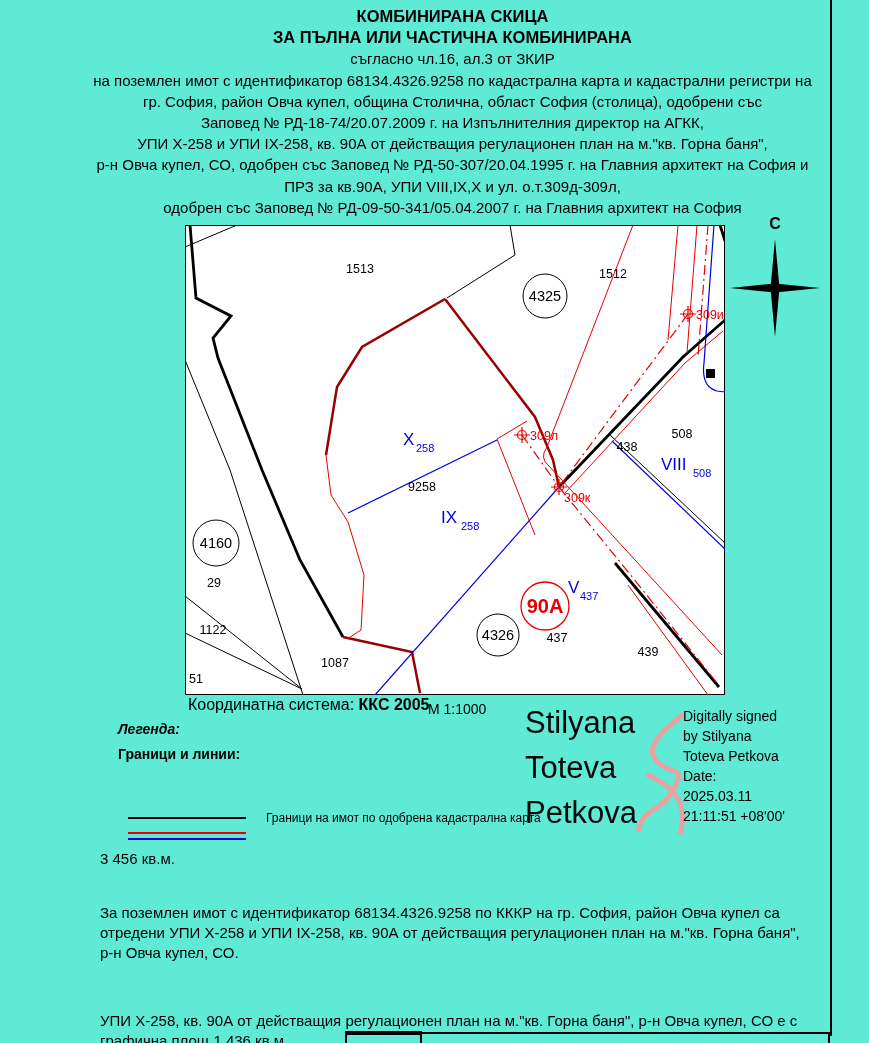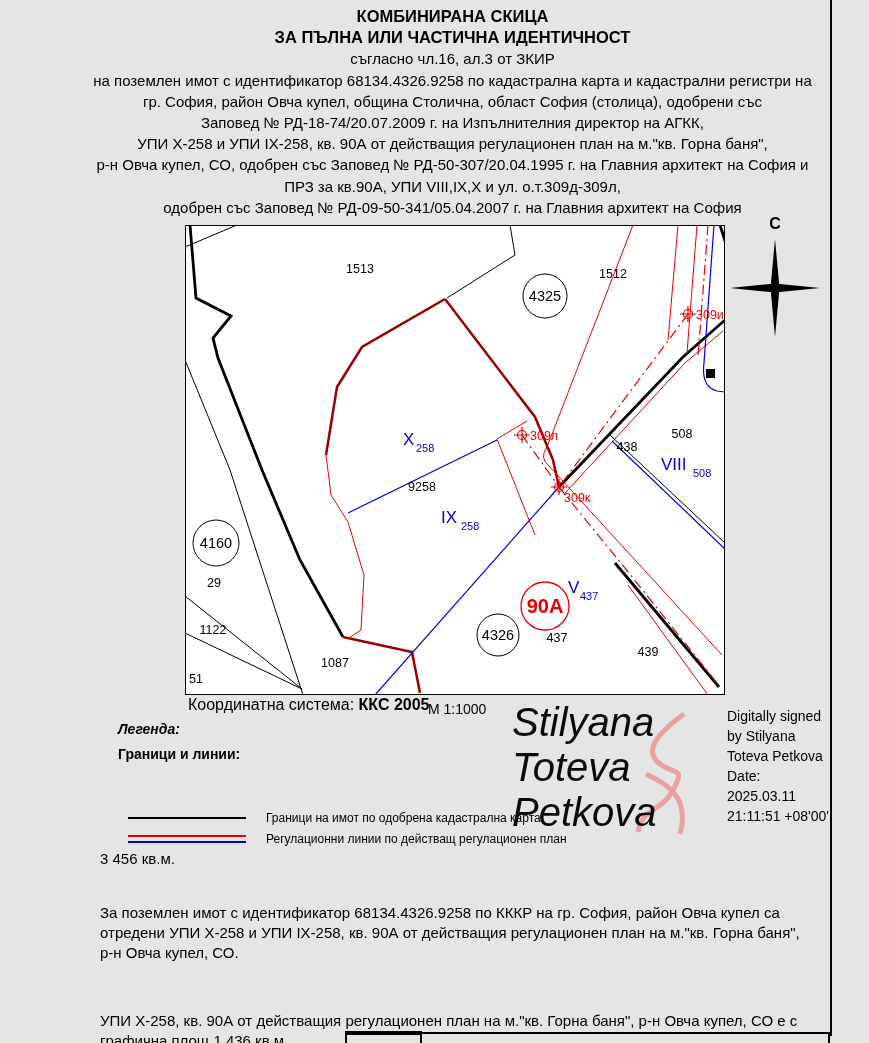--- a/index.html
+++ b/index.html
@@ -1,16 +1,16 @@
 <!DOCTYPE html>
 <html><head>
 <meta charset="utf-8">
 <style>
   html,body{margin:0;padding:0;background:#fff;}
-  .page{position:relative;width:869px;height:1043px;background:#e5e5e5;overflow:hidden;
+  .page{position:relative;width:869px;height:1043px;background:#5eead4;overflow:hidden;
         font-family:"Liberation Sans",sans-serif;color:#000;}
   .abs{position:absolute;}
 
   
   .hdr{left:55px;top:6px;width:795px;text-align:center;font-size:15px;line-height:21.2px;}
   .hdr .t{font-weight:bold;font-size:16.5px;}
 
   
   .vborder{left:830px;top:0;width:2px;height:1036px;background:#000;}
 
@@ -28,44 +28,44 @@
   
   .leg-title{left:118px;top:721px;font-size:14px;font-weight:bold;font-style:italic;}
   .leg-sub{left:118px;top:746px;font-size:14px;font-weight:bold;}
   .leg-row{left:128px;display:flex;align-items:center;font-size:12px;margin-top:39px;}
   .leg-sym{width:118px;margin-right:20px;flex:0 0 auto;}
   .line-black{height:0;border-top:2px solid #000;}
   .line-red{height:0;border-top:2px solid #e60000;}
   .line-blue{height:0;border-top:2px solid #0000cc;margin-top:4px;}
 
   
-  .sig-name{left:512px;top:700px;font-size:40px;line-height:45px;color:#0a0a0a;z-index:2;font-style:italic;}
+  .sig-name{left:525px;top:700px;font-size:31px;line-height:45px;color:#0a0a0a;z-index:2;}
   .sig-ribbon{left:628px;top:710px;z-index:1;}
-  .sig-details{left:683px;top:706px;width:140px;font-size:14px;line-height:20px;z-index:2;margin-left:44px;}
+  .sig-details{left:683px;top:706px;width:140px;font-size:14px;line-height:20px;z-index:2;}
 
   
   .para{left:100px;font-size:15px;line-height:20px;white-space:nowrap;}
 
   
   .tbl-thick{left:345px;top:1031px;width:77px;height:4px;background:#000;}
   .tbl-thin{left:422px;top:1032px;width:408px;height:2px;background:#000;}
   .tbl-v1{left:345px;top:1031px;width:2px;height:12px;background:#000;}
   .tbl-v2{left:420px;top:1031px;width:2px;height:12px;background:#000;}
   .tbl-v3{left:828px;top:1032px;width:2px;height:11px;background:#000;}
 </style>
 </head>
 <body>
 
 <div class="page">
 
   <div class="abs vborder"></div>
 
   <div class="abs hdr">
     <div class="t">КОМБИНИРАНА СКИЦА</div>
-    <div class="t">ЗА ПЪЛНА ИЛИ ЧАСТИЧНА ИДЕНТИЧНОСТ</div>
+    <div class="t">ЗА ПЪЛНА ИЛИ ЧАСТИЧНА КОМБИНИРАНА</div>
     <div>съгласно чл.16, ал.3 от ЗКИР</div>
     <div>на поземлен имот с идентификатор 68134.4326.9258 по кадастрална карта и кадастрални регистри на</div>
     <div>гр. София, район Овча купел, община Столична, област София (столица), одобрени със</div>
     <div>Заповед № РД-18-74/20.07.2009 г. на Изпълнителния директор на АГКК,</div>
     <div>УПИ X-258 и УПИ IX-258, кв. 90А от действащия регулационен план на м."кв. Горна баня",</div>
     <div>р-н Овча купел, СО, одобрен със Заповед № РД-50-307/20.04.1995 г. на Главния архитект на София и</div>
     <div>ПРЗ за кв.90А, УПИ VIII,IX,X и ул. о.т.309д-309л,</div>
     <div>одобрен със Заповед № РД-09-50-341/05.04.2007 г. на Главния архитект на София</div>
   </div>
 
@@ -200,21 +200,20 @@
     <div class="leg-sym">
         <div class="line-black"></div>
       </div>
     <span>Граници на имот по одобрена кадастрална карта</span>
   </div>
   <div class="abs leg-row" style="top:793px;">
     <div class="leg-sym">
       <div class="line-red"></div>
         <div class="line-blue"></div>
     </div>
-    <span>Регулационни линии по действащ регулационен план</span>
   </div>
 
   <div class="abs sig-ribbon">
     <svg width="78" height="132" viewBox="0 0 78 132">
       <g stroke="#e9a2a2" stroke-width="5" fill="none">
         <path d="M56,4 C26,26 16,42 32,54 C48,66 58,56 44,82 C34,101 14,98 10,122"></path>
         <path d="M18,64 C40,74 62,88 52,124"></path>
       </g>
     </svg>
   </div>

